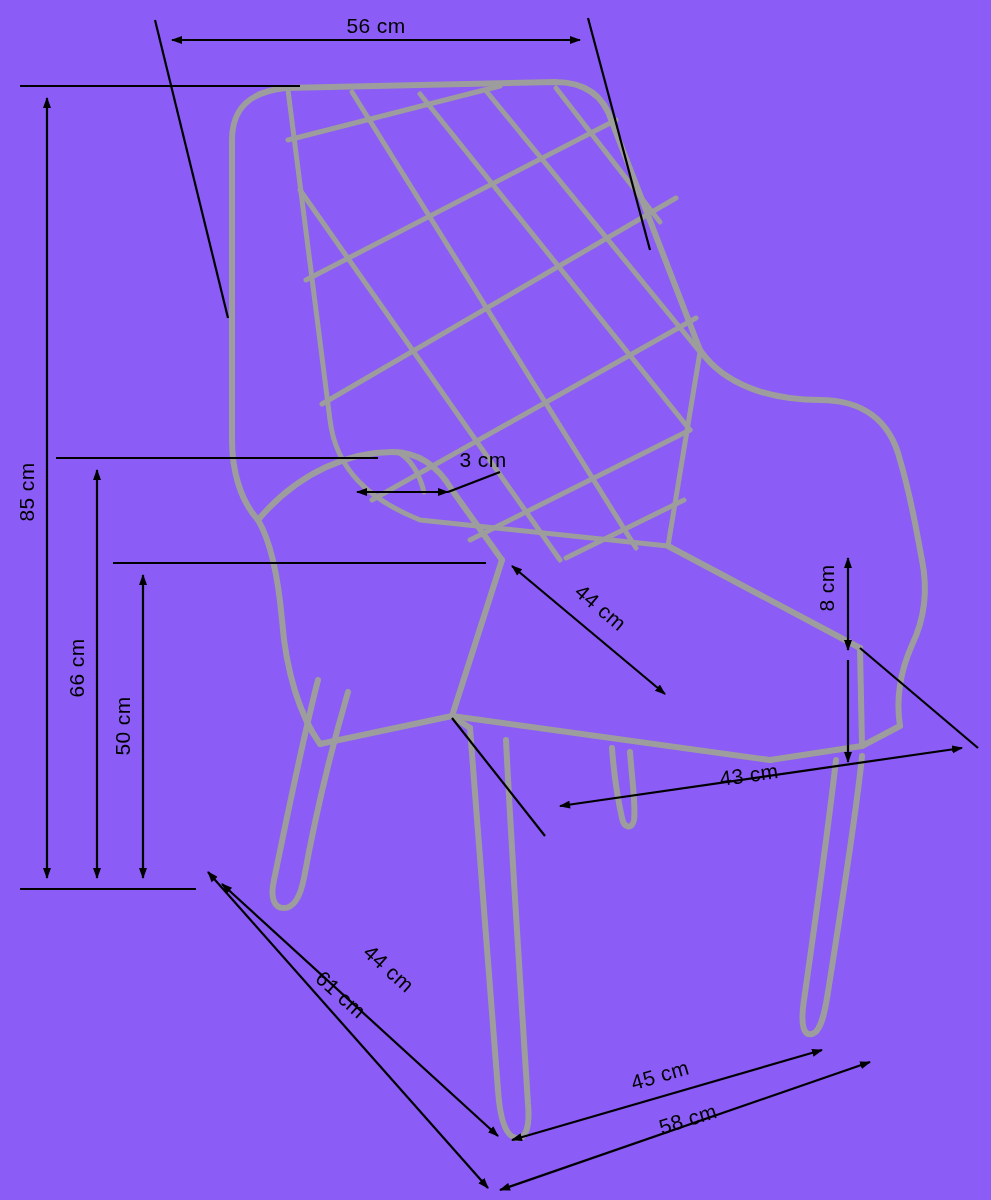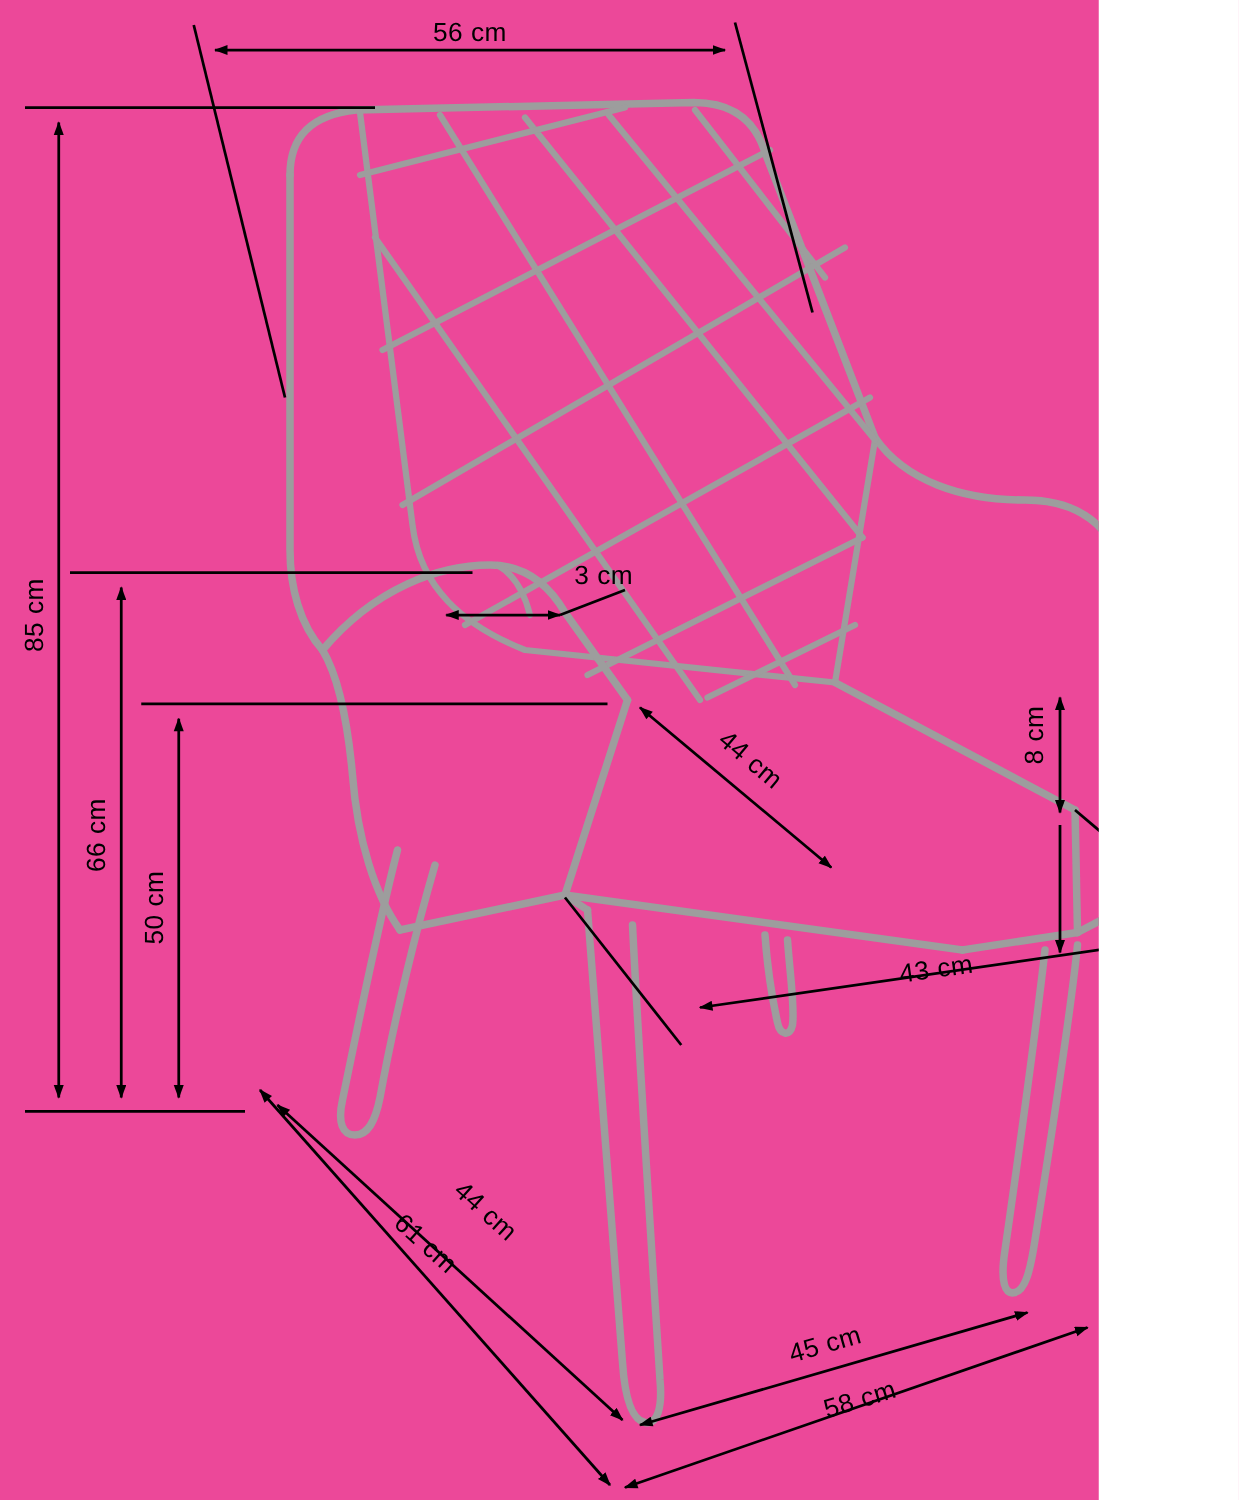--- a/index.html
+++ b/index.html
@@ -5,23 +5,23 @@
   html, body {
     margin: 0;
     padding: 0;
     background: #ffffff;
   }
   body {
     font-family: "Liberation Sans", sans-serif;
   }
   #sheet {
     position: relative;
-    width: 879px;
+    width: 991px;
     height: 1200px;
-    background: #ec4899;
+    background: #8b5cf6;
     overflow: hidden;
   }
   #sheet svg {
     position: absolute;
     left: 0;
     top: 0;
     width: 991px;
     height: 1200px;
   }
   .chair-line {

